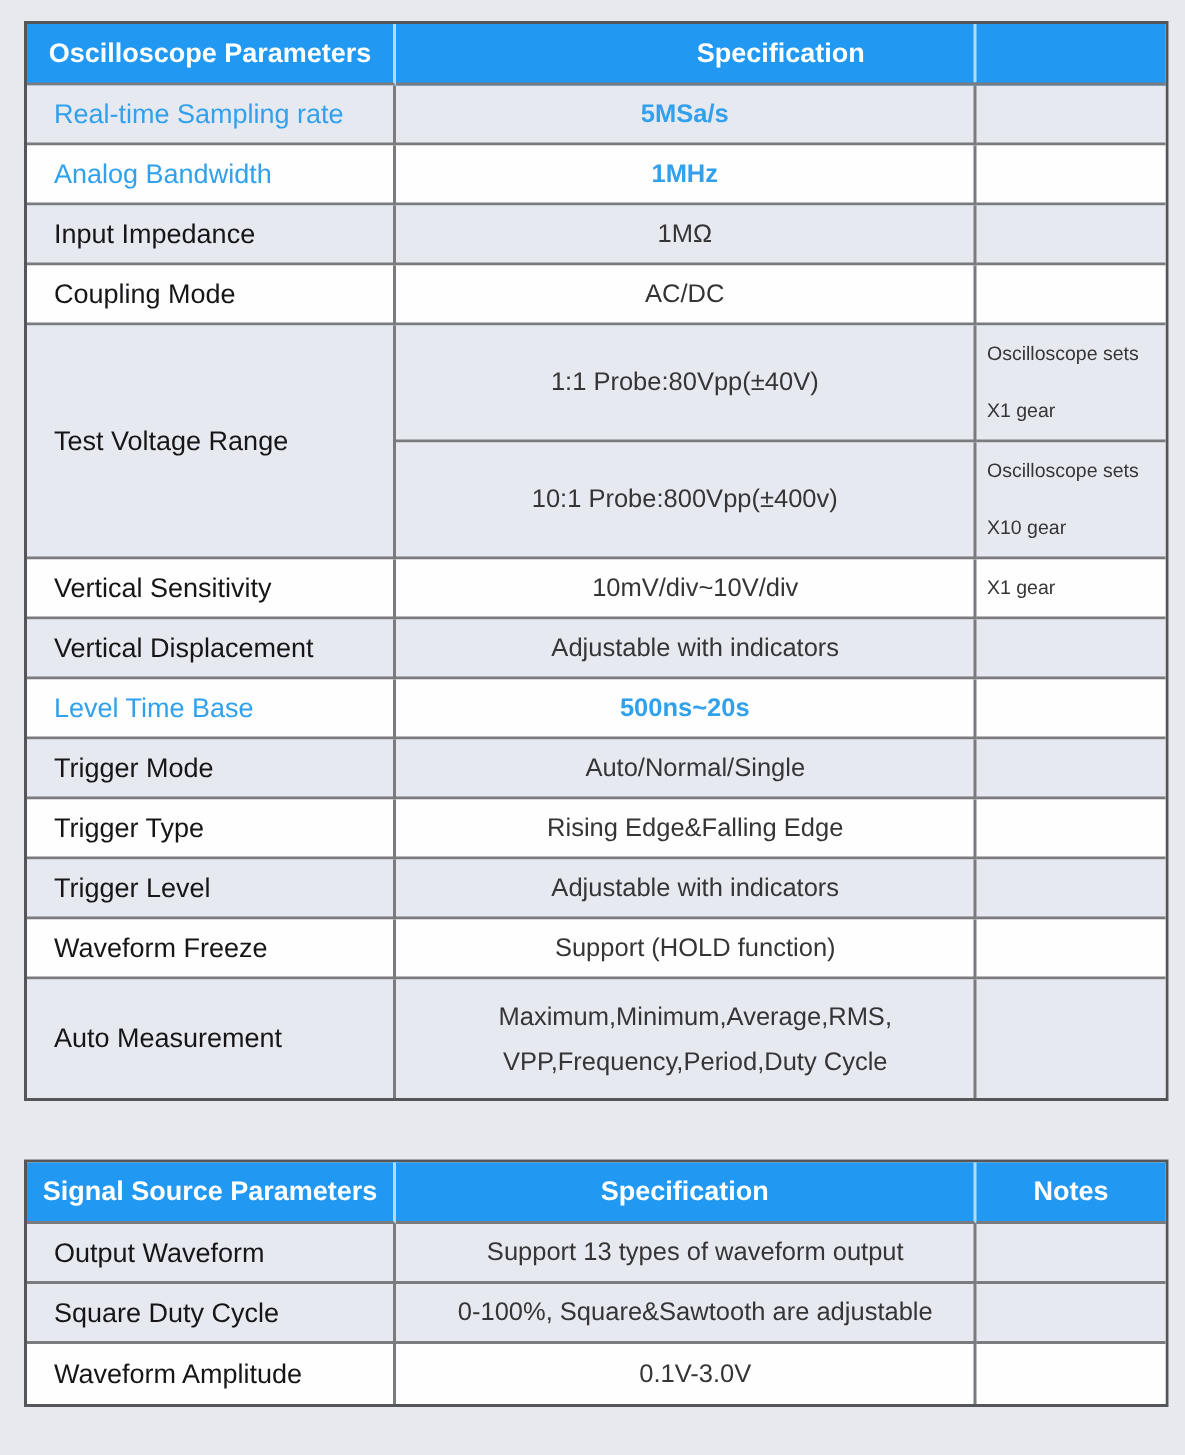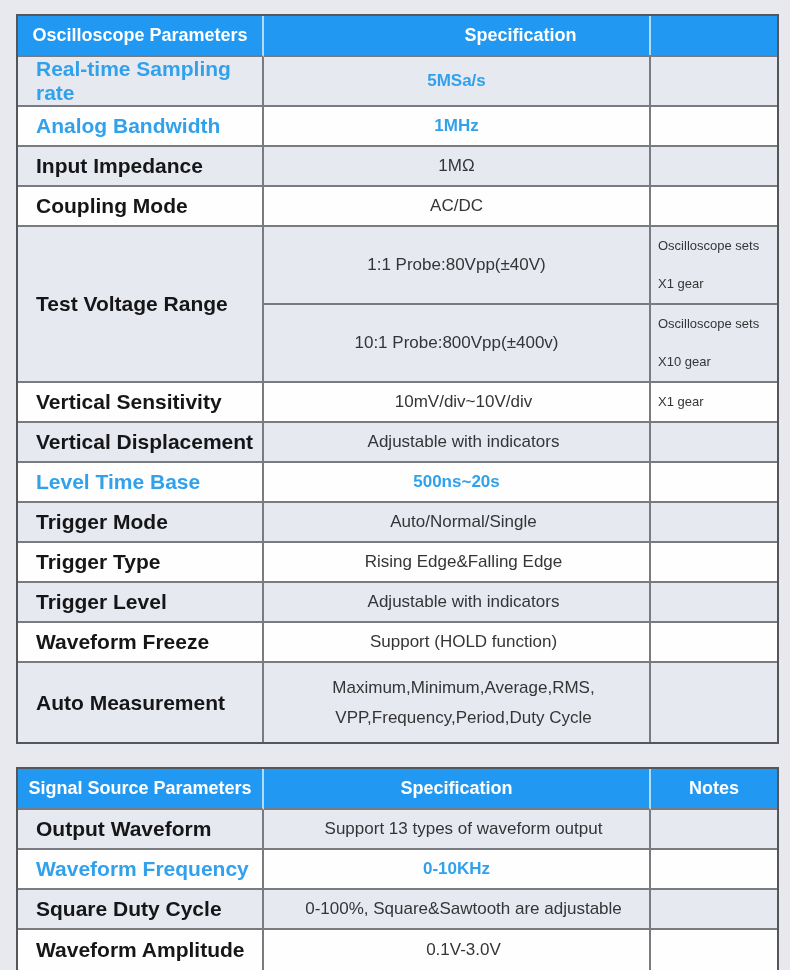--- a/index.html
+++ b/index.html
@@ -24,21 +24,21 @@
   }
   .page{width:790px;height:970px;padding:14px 15px 0 16px;}
   table.spec-table{
     width:759px;
     table-layout:fixed;
     border-collapse:separate;
     border-spacing:0;
     border:2px solid var(--border_outer);
     background:var(--row_white);
   }
-  table.spec-table + table.spec-table{margin-top:23px;}
+  table.spec-table + table.spec-table{margin-top:39px;}
   col.c1{width:246px;} col.c2{width:387px;} col.c3{width:126px;}
   th,td{
     vertical-align:middle;
     border-right:2px solid var(--border_inner);
     border-bottom:2px solid var(--border_inner);
     overflow:hidden;
   }
   th:last-child,td:last-child{border-right:0;}
   tbody tr:last-child td{border-bottom:0;}
   tr.hdr{height:41px;}
@@ -54,21 +54,21 @@
   tr.hdr th.hdr-spec2{position:relative;}
   tr.hdr th.hdr-spec2::after{
     content:"";position:absolute;top:0;bottom:0;left:385px;width:2px;
     background:var(--divider_light);
   }
   tbody tr{height:40px;background:var(--row_white);}
   tbody tr.alt{background:var(--row_alt);}
   tbody tr.tall{height:77px;}
   tbody tr.tall2{height:79px;}
   td.param{
-    font-size:21px;font-weight:bold;color:var(--text_dark);
+    font-size:18px;font-weight:normal;color:var(--text_dark);
     text-align:left;padding-left:18px;padding-right:4px;
   }
   td.spec{
     font-size:17px;color:var(--text_body);
     text-align:center;padding-left:18px;padding-right:4px;
   }
   td.note{
     font-size:13px;color:var(--text_body);
     text-align:left;padding-left:7px;padding-right:0;
     line-height:38px;
@@ -180,25 +180,20 @@
         <th>Specification</th>
         <th>Notes</th>
       </tr>
     </thead>
     <tbody>
       <tr class="alt">
         <td class="param">Output Waveform</td>
         <td class="spec">Support 13 types of waveform output</td>
         <td class="note"></td>
       </tr>
-      <tr>
-        <td class="param accent-b">Waveform Frequency</td>
-        <td class="spec center accent-b">0-10KHz</td>
-        <td class="note"></td>
-      </tr>
       <tr class="alt">
         <td class="param">Square Duty Cycle</td>
         <td class="spec">0-100%, Square&amp;Sawtooth are adjustable</td>
         <td class="note"></td>
       </tr>
       <tr>
         <td class="param">Waveform Amplitude</td>
         <td class="spec">0.1V-3.0V</td>
         <td class="note"></td>
       </tr>

